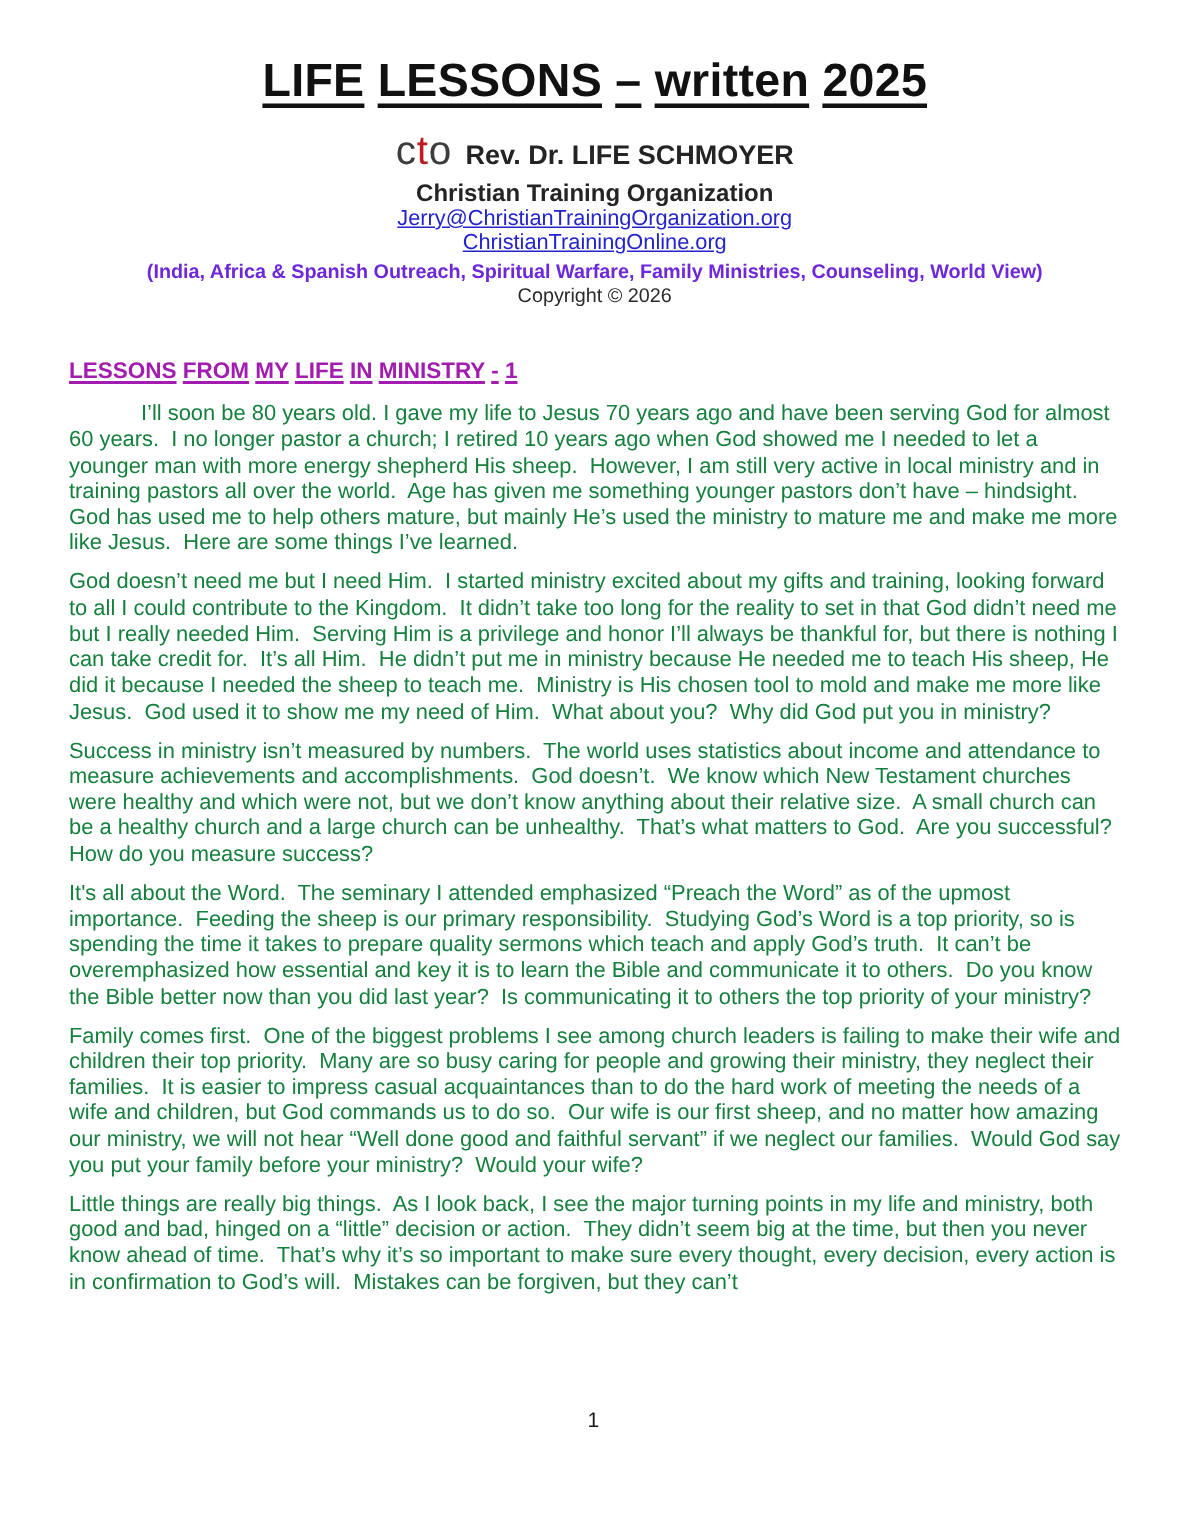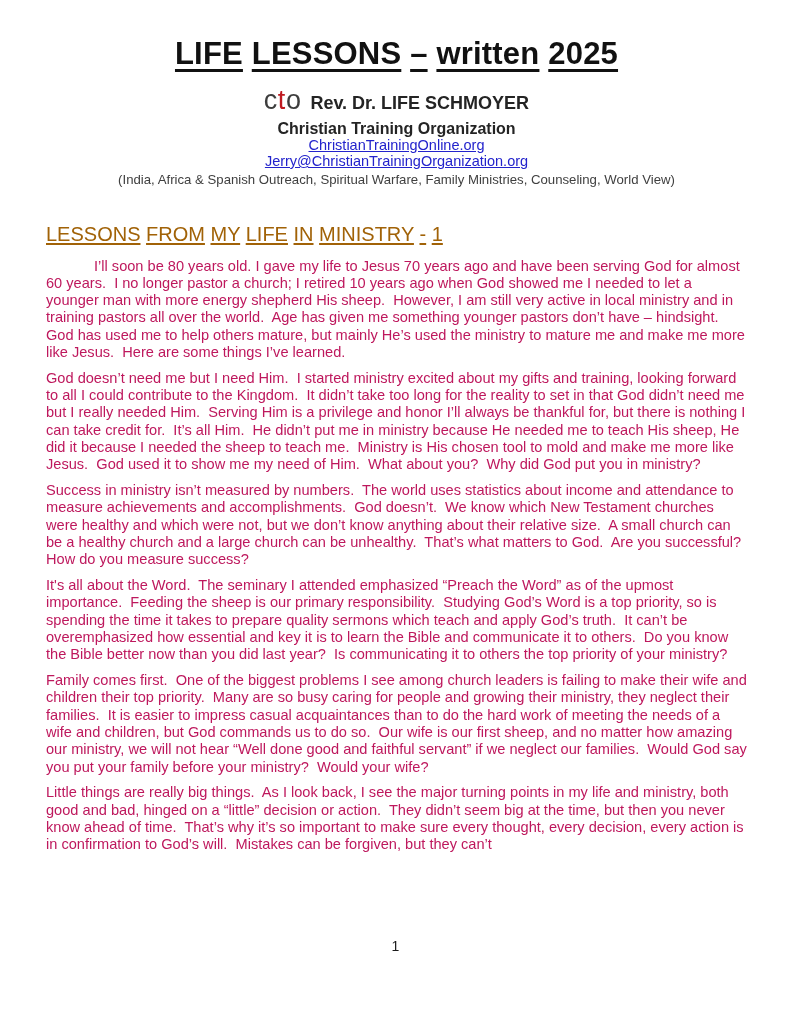--- a/index.html
+++ b/index.html
@@ -40,42 +40,42 @@
   }
   .org {
     font-size: 16px;
     font-weight: bold;
     line-height: 16px;
     margin-top: 3px;
     color: #242424;
   }
   .linkline { font-size: 14.5px; line-height: 16px; }
   .doc-link { color: #2323cc; text-decoration: underline; }
-  .ministries { font-size: 13.2px; line-height: 15.5px; margin-top: 3px; color: #404040; }
+  .ministries { font-size: 13.2px; line-height: 15.5px; margin-top: 3px; color: #6d28d9; font-weight: bold; }
   .copyright  { font-size: 13.2px; line-height: 15.5px; color: #2a2a2a; }
 
   
   .doc-main { margin-top: 35px; }
   .heading {
-    font-size: 20px;
-    font-weight: normal;
+    font-size: 15px;
+    font-weight: bold;
     margin: 0 0 12px 0;
-    color: #a16207;
+    color: #a21caf;
   }
   .heading .uw {
     text-decoration: underline;
     text-decoration-thickness: 1.5px;
     text-underline-offset: 2px;
   }
   .body-par {
     font-size: 14.6px;
     line-height: 17.3px;
     margin: 0 0 8.5px 0;
     white-space: pre-wrap;
-    color: #be185d;
+    color: #15803d;
   }
   .body-par.first { text-indent: 48px; }
   .lead { font-weight: normal; }
 
   
   .pageno {
     position: absolute;
     top: 938px;
     left: 0;
     width: 100%;
@@ -90,26 +90,27 @@
 <div class="page">
   <div class="content">
 
     <header class="doc-header">
       <h1 class="title"><span class="uw">LIFE</span> <span class="uw">LESSONS</span> <span class="uw">–</span> <span class="uw">written</span> <span class="uw">2025</span></h1>
 
       <div class="logo-line"><span class="logo"><span>c</span><span class="logo-t">t</span><span>o</span></span><span class="byline">Rev. Dr. LIFE SCHMOYER</span></div>
 
       <div class="org">Christian Training Organization</div>
 
+      <div class="linkline"><a class="doc-link" href="#">Jerry@ChristianTrainingOrganization.org</a></div>
+
       <div class="linkline"><a class="doc-link" href="#">ChristianTrainingOnline.org</a></div>
-
-      <div class="linkline"><a class="doc-link" href="#">Jerry@ChristianTrainingOrganization.org</a></div>
 
       <div class="ministries">(India, Africa &amp; Spanish Outreach, Spiritual Warfare, Family Ministries, Counseling, World View)</div>
 
+      <div class="copyright">Copyright © 2026</div>
     </header>
 
     <main class="doc-main">
       <h2 class="heading"><span class="uw">LESSONS</span> <span class="uw">FROM</span> <span class="uw">MY</span> <span class="uw">LIFE</span> <span class="uw">IN</span> <span class="uw">MINISTRY</span> <span class="uw">-</span> <span class="uw">1</span></h2>
 
       <p class="body-par first"><span>I’ll soon be 80 years old. I gave my life to Jesus 70 years ago and have been serving God for almost 60 years.  I no longer pastor a church; I retired 10 years ago when God showed me I needed to let a younger man with more energy shepherd His sheep.  However, I am still very active in local ministry and in training pastors all over the world.  Age has given me something younger pastors don’t have – hindsight.  God has used me to help others mature, but mainly He’s used the ministry to mature me and make me more like Jesus.  Here are some things I’ve learned.</span></p>
 
       <p class="body-par"><span class="lead">God doesn’t need me but I need Him.  </span><span>I started ministry excited about my gifts and training, looking forward to all I could contribute to the Kingdom.  It didn’t take too long for the reality to set in that God didn’t need me but I really needed Him.  Serving Him is a privilege and honor I’ll always be thankful for, but there is nothing I can take credit for.  It’s all Him.  He didn’t put me in ministry because He needed me to teach His sheep, He did it because I needed the sheep to teach me.  Ministry is His chosen tool to mold and make me more like Jesus.  God used it to show me my need of Him.  What about you?  Why did God put you in ministry?</span></p>
 
       <p class="body-par"><span class="lead">Success in ministry isn’t measured by numbers.  </span><span>The world uses statistics about income and attendance to measure achievements and accomplishments.  God doesn’t.  We know which New Testament churches were healthy and which were not, but we don’t know anything about their relative size.  A small church can be a healthy church and a large church can be unhealthy.  That’s what matters to God.  Are you successful?  How do you measure success?</span></p>

